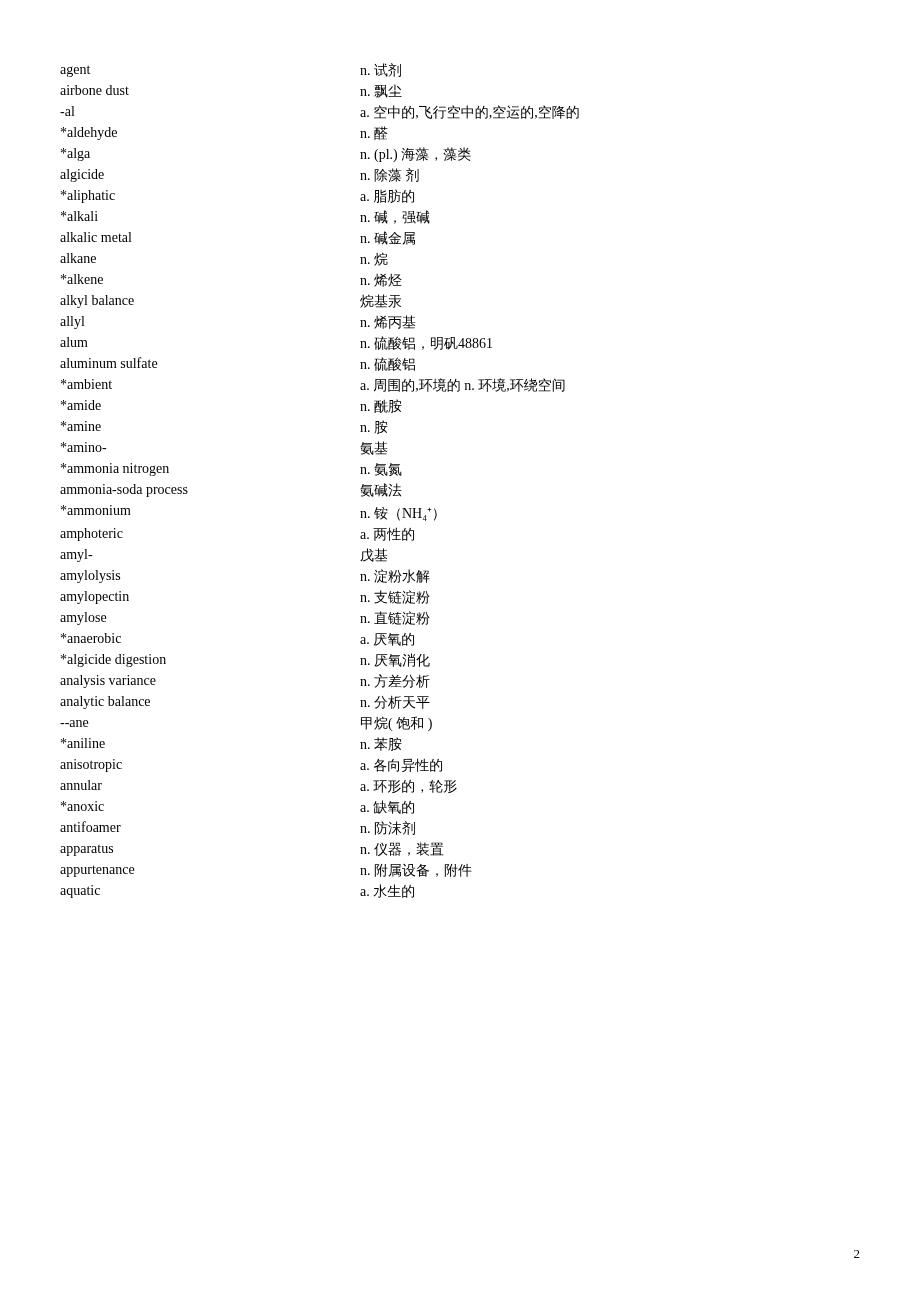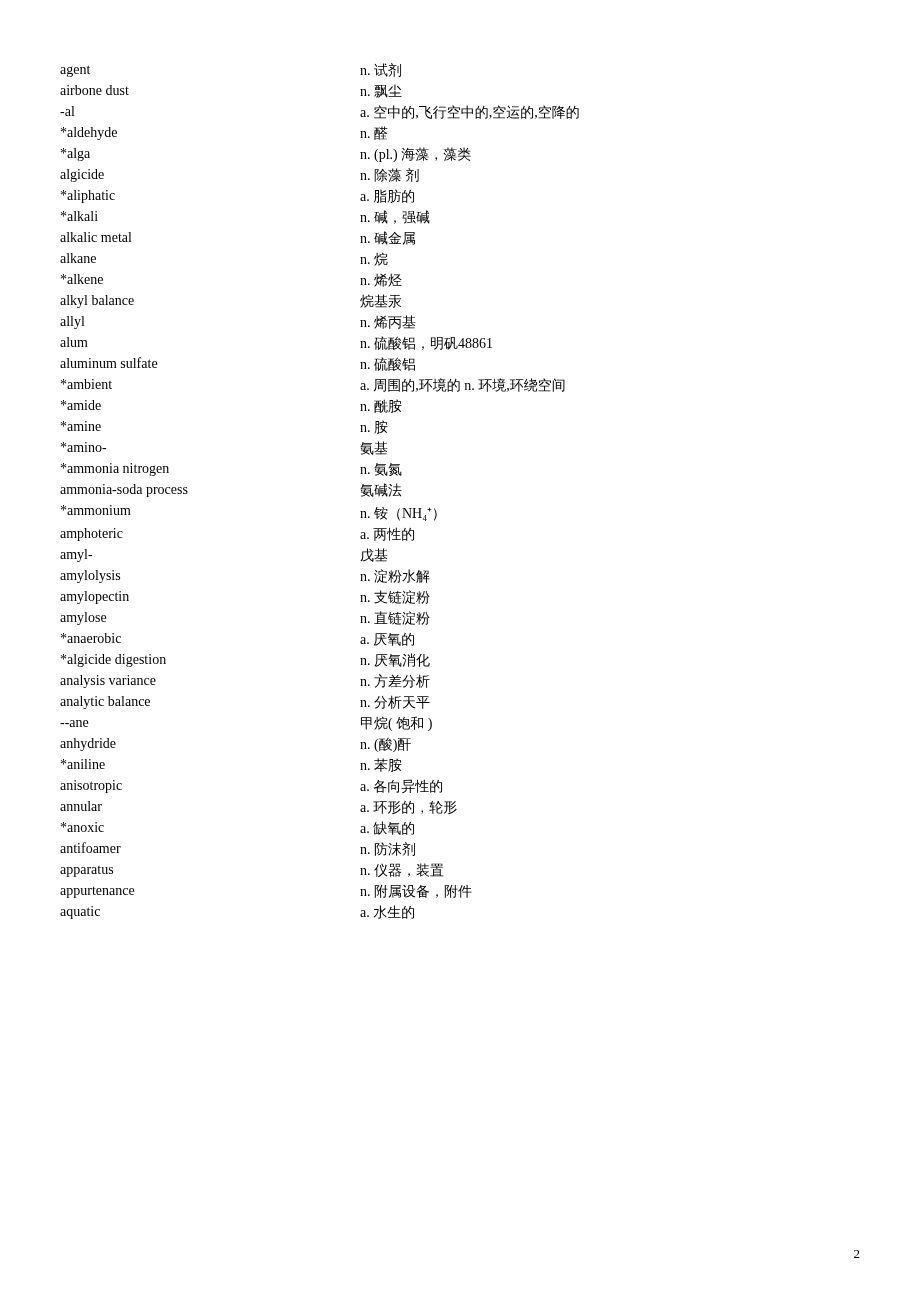--- a/index.html
+++ b/index.html
@@ -165,24 +165,20 @@
       </tr>
       <tr>
         <td class="col-term">analytic balance</td>
         <td class="col-def">n.  分析天平</td>
       </tr>
       <tr>
         <td class="col-term">--ane</td>
         <td class="col-def">甲烷( 饱和 )</td>
       </tr>
       <tr>
-        <td class="col-term">anhydride</td>
-        <td class="col-def">n.  (酸)酐</td>
-      </tr>
-      <tr>
         <td class="col-term">*aniline</td>
         <td class="col-def">n.  苯胺</td>
       </tr>
       <tr>
         <td class="col-term">anisotropic</td>
         <td class="col-def">a.  各向异性的</td>
       </tr>
       <tr>
         <td class="col-term">annular</td>
         <td class="col-def">a.  环形的，轮形</td>

